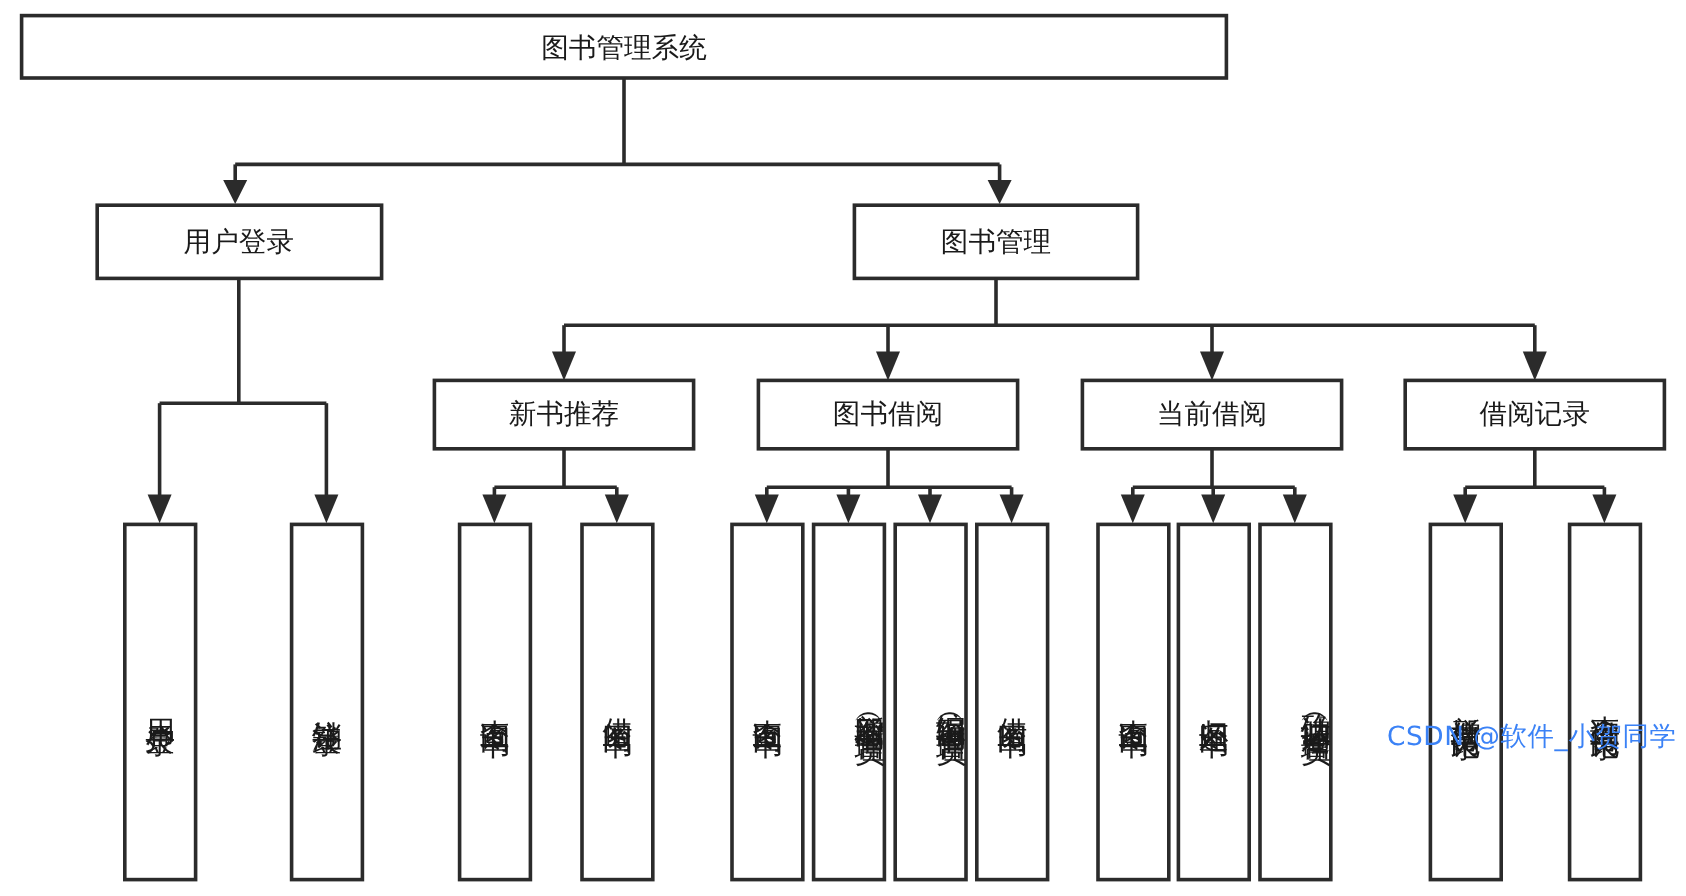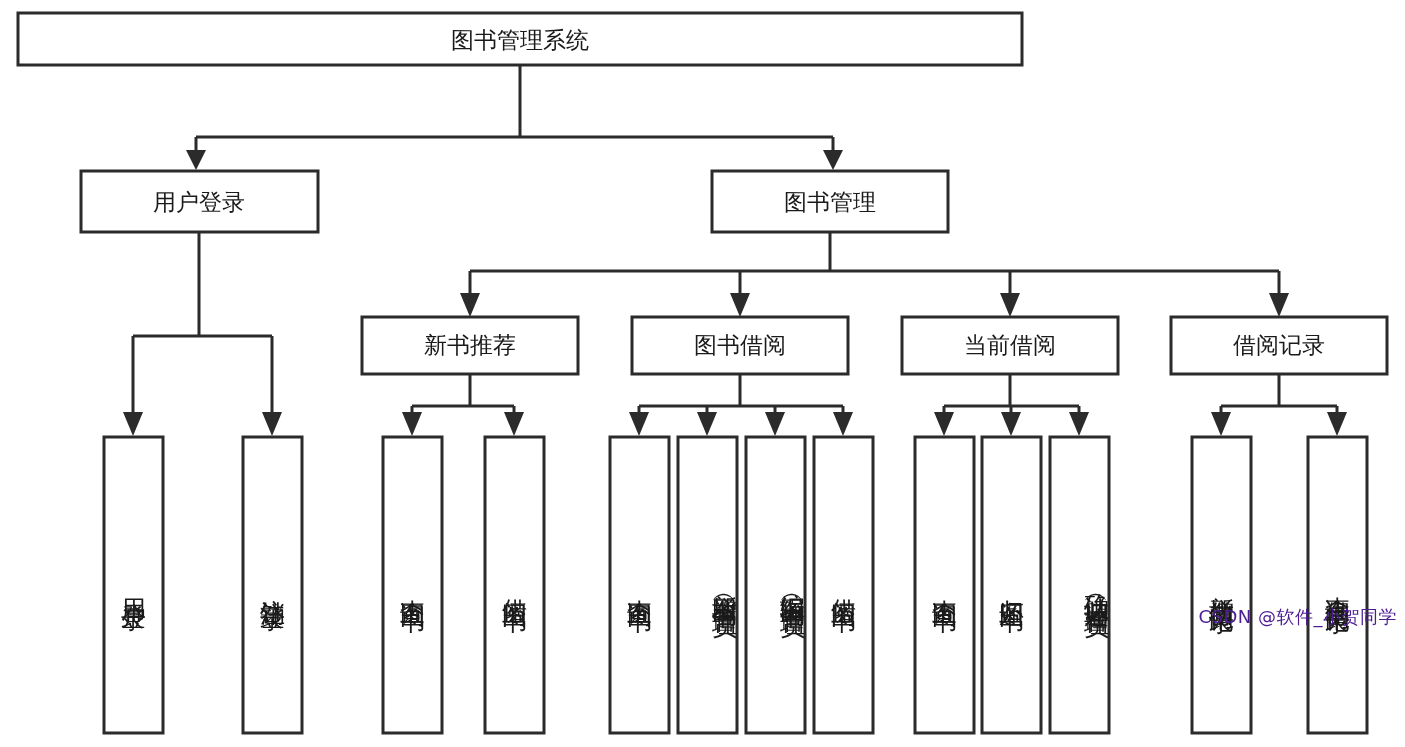--- a/index.html
+++ b/index.html
@@ -61,22 +61,22 @@
     align-items: center;
     justify-content: center;
     white-space: nowrap;
     pointer-events: none;
   }
   .watermark {
     position: absolute;
     right: 8px;
     bottom: 6px;
     font-family: "DejaVu Sans", "Liberation Sans", sans-serif;
-    font-size: 18px;
-    color: #4c1d95;
+    font-size: 22px;
+    color: #3b82f6;
     letter-spacing: 0.5px;
     white-space: nowrap;
   }
 </style>
 </head>
 <body>
 
 <div id="diagram-root">
 
   <svg class="flow" viewBox="0 0 1405 747">

